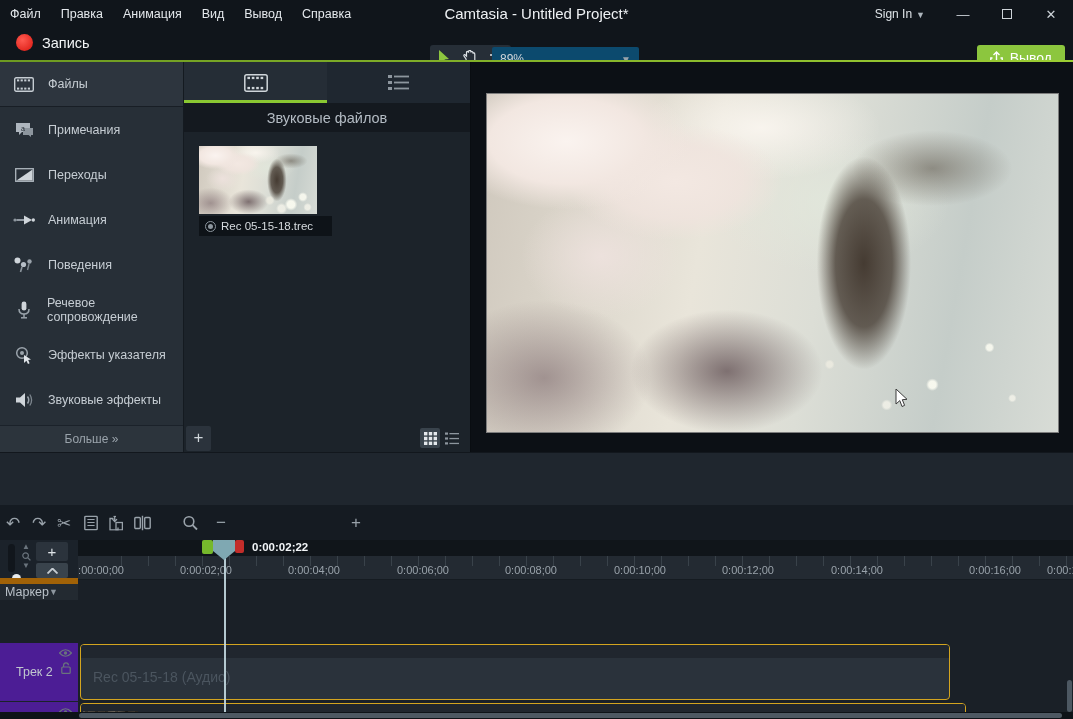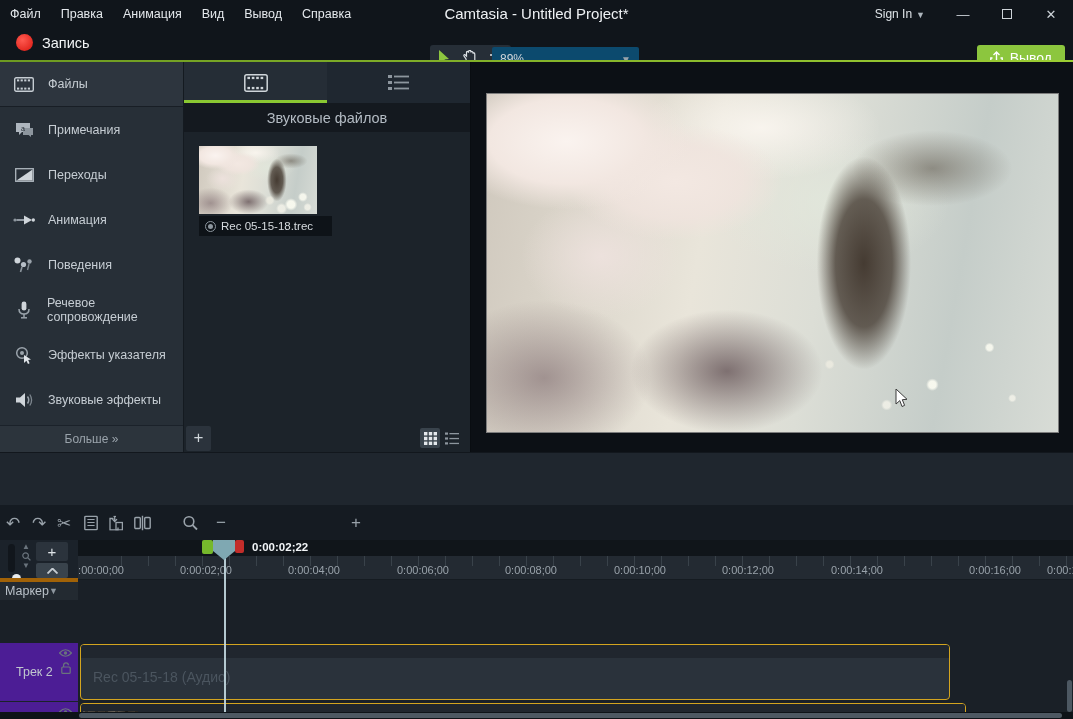--- a/index.html
+++ b/index.html
@@ -93,21 +93,21 @@
   
   .timeline { position:absolute; left:0; top:540px; right:0; height:172px; background:#1a2027; }
   .tl-left { position:absolute; left:0; top:0; width:78px; height:60px; background:#1b222a; }
   .vslider { position:absolute; left:8px; top:4px; width:7px; height:28px; background:#11161c; border-radius:4px; }
   .vslider-dot { position:absolute; left:4px; top:30px; width:9px; height:9px; background:#e8ecef; border-radius:50%; }
   .mini-zoom { position:absolute; left:20px; top:2px; width:12px; height:40px; color:#6a747d; font-size:8px; text-align:center; line-height:1.2; }
   .tl-plus { position:absolute; left:36px; top:2px; width:32px; height:19px; background:#2b333c; border-radius:2px;
     display:flex; align-items:center; justify-content:center; color:#dfe4e8; font-size:15px; }
   .tl-collapse { position:absolute; left:36px; top:23px; width:32px; height:15px; background:#39434c; border-radius:2px;
     display:flex; align-items:center; justify-content:center; }
-  .marker-row { position:absolute; left:0; top:38px; width:78px; height:22px; background:#232a31; border-top:4px solid #a16207;
+  .marker-row { position:absolute; left:0; top:38px; width:78px; height:22px; background:#232a31; border-top:6px solid #a16207;
     display:flex; align-items:center; padding-left:5px; color:#b9c1c8; font-size:12.5px; }
   .marker-row .caret { font-size:9px; color:#8d969e; }
   .ruler-strip { position:absolute; left:78px; top:0; right:0; height:16px; background:#10151a; }
   .ruler { position:absolute; left:78px; top:16px; right:0; height:24px; background:#232a32; border-bottom:1px solid #151b21; }
   .ruler-ticks { position:absolute; left:-78px; top:0; right:0; height:10px;
     background:repeating-linear-gradient(to right, transparent 0 26px, #39424a 26px 27px); background-position-x:17px; }
   .ruler-label { position:absolute; top:8px; transform:translateX(-50%); color:#99a2aa; font-size:11px; white-space:nowrap; }
   .tracks { position:absolute; left:0; top:60px; right:0; bottom:0; }
   .track-row { position:absolute; left:0; right:0; }
   .track-head { position:absolute; left:0; top:0; width:78px; height:100%; background:#4c1d95; border-bottom:1px solid #1b222a; }

